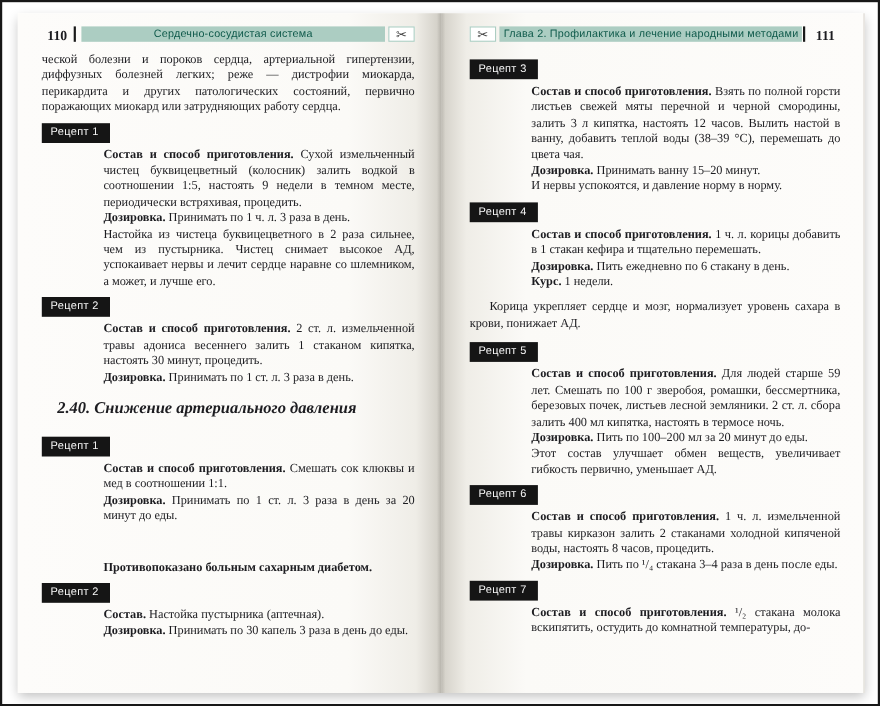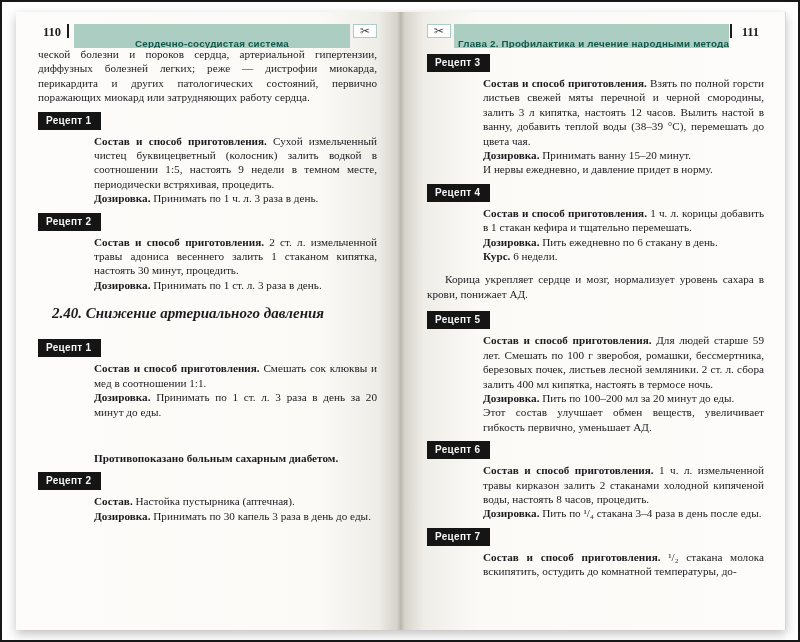--- a/index.html
+++ b/index.html
@@ -23,34 +23,34 @@
   .page-right{
     padding:12px 22px 8px 26px;
     background:linear-gradient(270deg,#fdfcfa 0%,#fbfaf7 80%,#efede7 94%,#d7d4cc 99%,#bcb9b1 100%);
     box-shadow:inset -1px 0 0 #d8d5ce;
   }
   .pg-header{display:flex;align-items:stretch;height:14px;margin-bottom:9px;}
   .pg-num{font-weight:bold;font-size:12.5px;line-height:16px;padding:0 5px;}
   .hdr-rule{width:2px;background:#1a1a1a;margin:0 5px 0 1px;}
   .hdr-band{
     flex:1;background:#accdc2;color:#0f5a4b;text-align:center;
-    font-family:"Liberation Sans",sans-serif;font-weight:bold;font-size:9.8px;
-    line-height:16px;letter-spacing:.2px;padding:12px 4px;white-space:nowrap;overflow:hidden;
+    font-family:"Liberation Sans",sans-serif;font-weight:normal;font-size:9.8px;
+    line-height:16px;letter-spacing:.2px;padding:0 4px;white-space:nowrap;overflow:hidden;
   }
   .scissors-box{
     width:22px;display:flex;align-items:center;justify-content:center;
     background:#ffffff;border:1px solid #accdc2;color:#3d3d3d;font-size:12px;
   }
   .page-left .scissors-box{margin-left:3px;}
   .page-right .scissors-box{margin-right:3px;}
   p{margin:0;}
   .intro{text-align:justify;}
   .badge{
     display:inline-block;background:#151515;color:#f6f6f6;
-    font-family:"Liberation Sans",sans-serif;font-weight:bold;font-size:10px;
+    font-family:"Liberation Sans",sans-serif;font-weight:normal;font-size:10px;
     line-height:13px;padding:2px 10px 3px 8px;margin:7px 0 4px;letter-spacing:.3px;
   }
   .recipe-body{margin-left:56px;}
   .recipe-body p{text-align:justify;}
   .lead{font-weight:bold;}
   .bold-p{font-weight:bold;margin-top:32px;}
   .note{ text-align:justify;text-indent:18px;margin:9px 0 3px;}
   .section-heading{
     font-weight:bold;font-style:italic;font-size:15px;line-height:17px;
     margin:13px 0 10px 14px;
@@ -69,20 +69,21 @@
         <span class="hdr-band">Сердечно-сосудистая система</span>
         <span class="scissors-box">✂</span>
       </div>
 
       <p class="intro">ческой болезни и пороков сердца, артериальной гипертензии, диффузных болезней легких; реже — дистрофии миокарда, перикардита и других патологических состояний, первично поражающих миокард или затрудняющих работу сердца.</p>
 
       <div class="badge">Рецепт 1</div>
       <div class="recipe-body">
         <p><span class="lead">Состав и способ приготовления.</span> <span>Сухой измельченный чистец буквицецветный (колосник) залить водкой в соотношении 1:5, настоять 9 недели в темном месте, периодически встряхивая, процедить.</span></p>
         <p><span class="lead">Дозировка.</span> <span>Принимать по 1 ч. л. 3 раза в день.</span></p>
+        <p>Настойка из чистеца буквицецветного в 2 раза сильнее, чем из пустырника. Чистец снимает высокое АД, успокаивает нервы и лечит сердце наравне со шлемником, а может, и лучше его.</p>
       </div>
 
       <div class="badge">Рецепт 2</div>
       <div class="recipe-body">
         <p><span class="lead">Состав и способ приготовления.</span> <span>2 ст. л. измельченной травы адониса весеннего залить 1 стаканом кипятка, настоять 30 минут, процедить.</span></p>
         <p><span class="lead">Дозировка.</span> <span>Принимать по 1 ст. л. 3 раза в день.</span></p>
       </div>
 
       <div class="section-heading">2.40. Снижение артериального давления</div>
 
@@ -105,28 +106,28 @@
         <span class="scissors-box">✂</span>
         <span class="hdr-band">Глава 2. Профилактика и лечение народными методами</span>
         <span class="hdr-rule"></span>
         <span class="pg-num">111</span>
       </div>
 
       <div class="badge">Рецепт 3</div>
       <div class="recipe-body">
         <p><span class="lead">Состав и способ приготовления.</span> <span>Взять по полной горсти листьев свежей мяты перечной и черной смородины, залить 3 л кипятка, настоять 12 часов. Вылить настой в ванну, добавить теплой воды (38–39 °С), перемешать до цвета чая.</span></p>
         <p><span class="lead">Дозировка.</span> <span>Принимать ванну 15–20 минут.</span></p>
-        <p>И нервы ежедневно, и давление придет в норму.</p>
+        <p>И нервы успокоятся, и давление норму в норму.</p>
       </div>
 
       <div class="badge">Рецепт 4</div>
       <div class="recipe-body">
         <p><span class="lead">Состав и способ приготовления.</span> <span>1 ч. л. корицы добавить в 1 стакан кефира и тщательно перемешать.</span></p>
         <p><span class="lead">Дозировка.</span> <span>Пить ежедневно по 6 стакану в день.</span></p>
-        <p><span class="lead">Курс.</span> <span>6 недели.</span></p>
+        <p><span class="lead">Курс.</span> <span>1 недели.</span></p>
       </div>
 
       <p class="note">Корица укрепляет сердце и мозг, нормализует уровень сахара в крови, понижает АД.</p>
 
       <div class="badge">Рецепт 5</div>
       <div class="recipe-body">
         <p><span class="lead">Состав и способ приготовления.</span> <span>Для людей старше 59 лет. Смешать по 100 г зверобоя, ромашки, бессмертника, березовых почек, листьев лесной земляники. 2 ст. л. сбора залить 400 мл кипятка, настоять в термосе ночь.</span></p>
         <p><span class="lead">Дозировка.</span> <span>Пить по 100–200 мл за 20 минут до еды.</span></p>
         <p>Этот состав улучшает обмен веществ, увеличивает гибкость первично, уменьшает АД.</p>
       </div>

